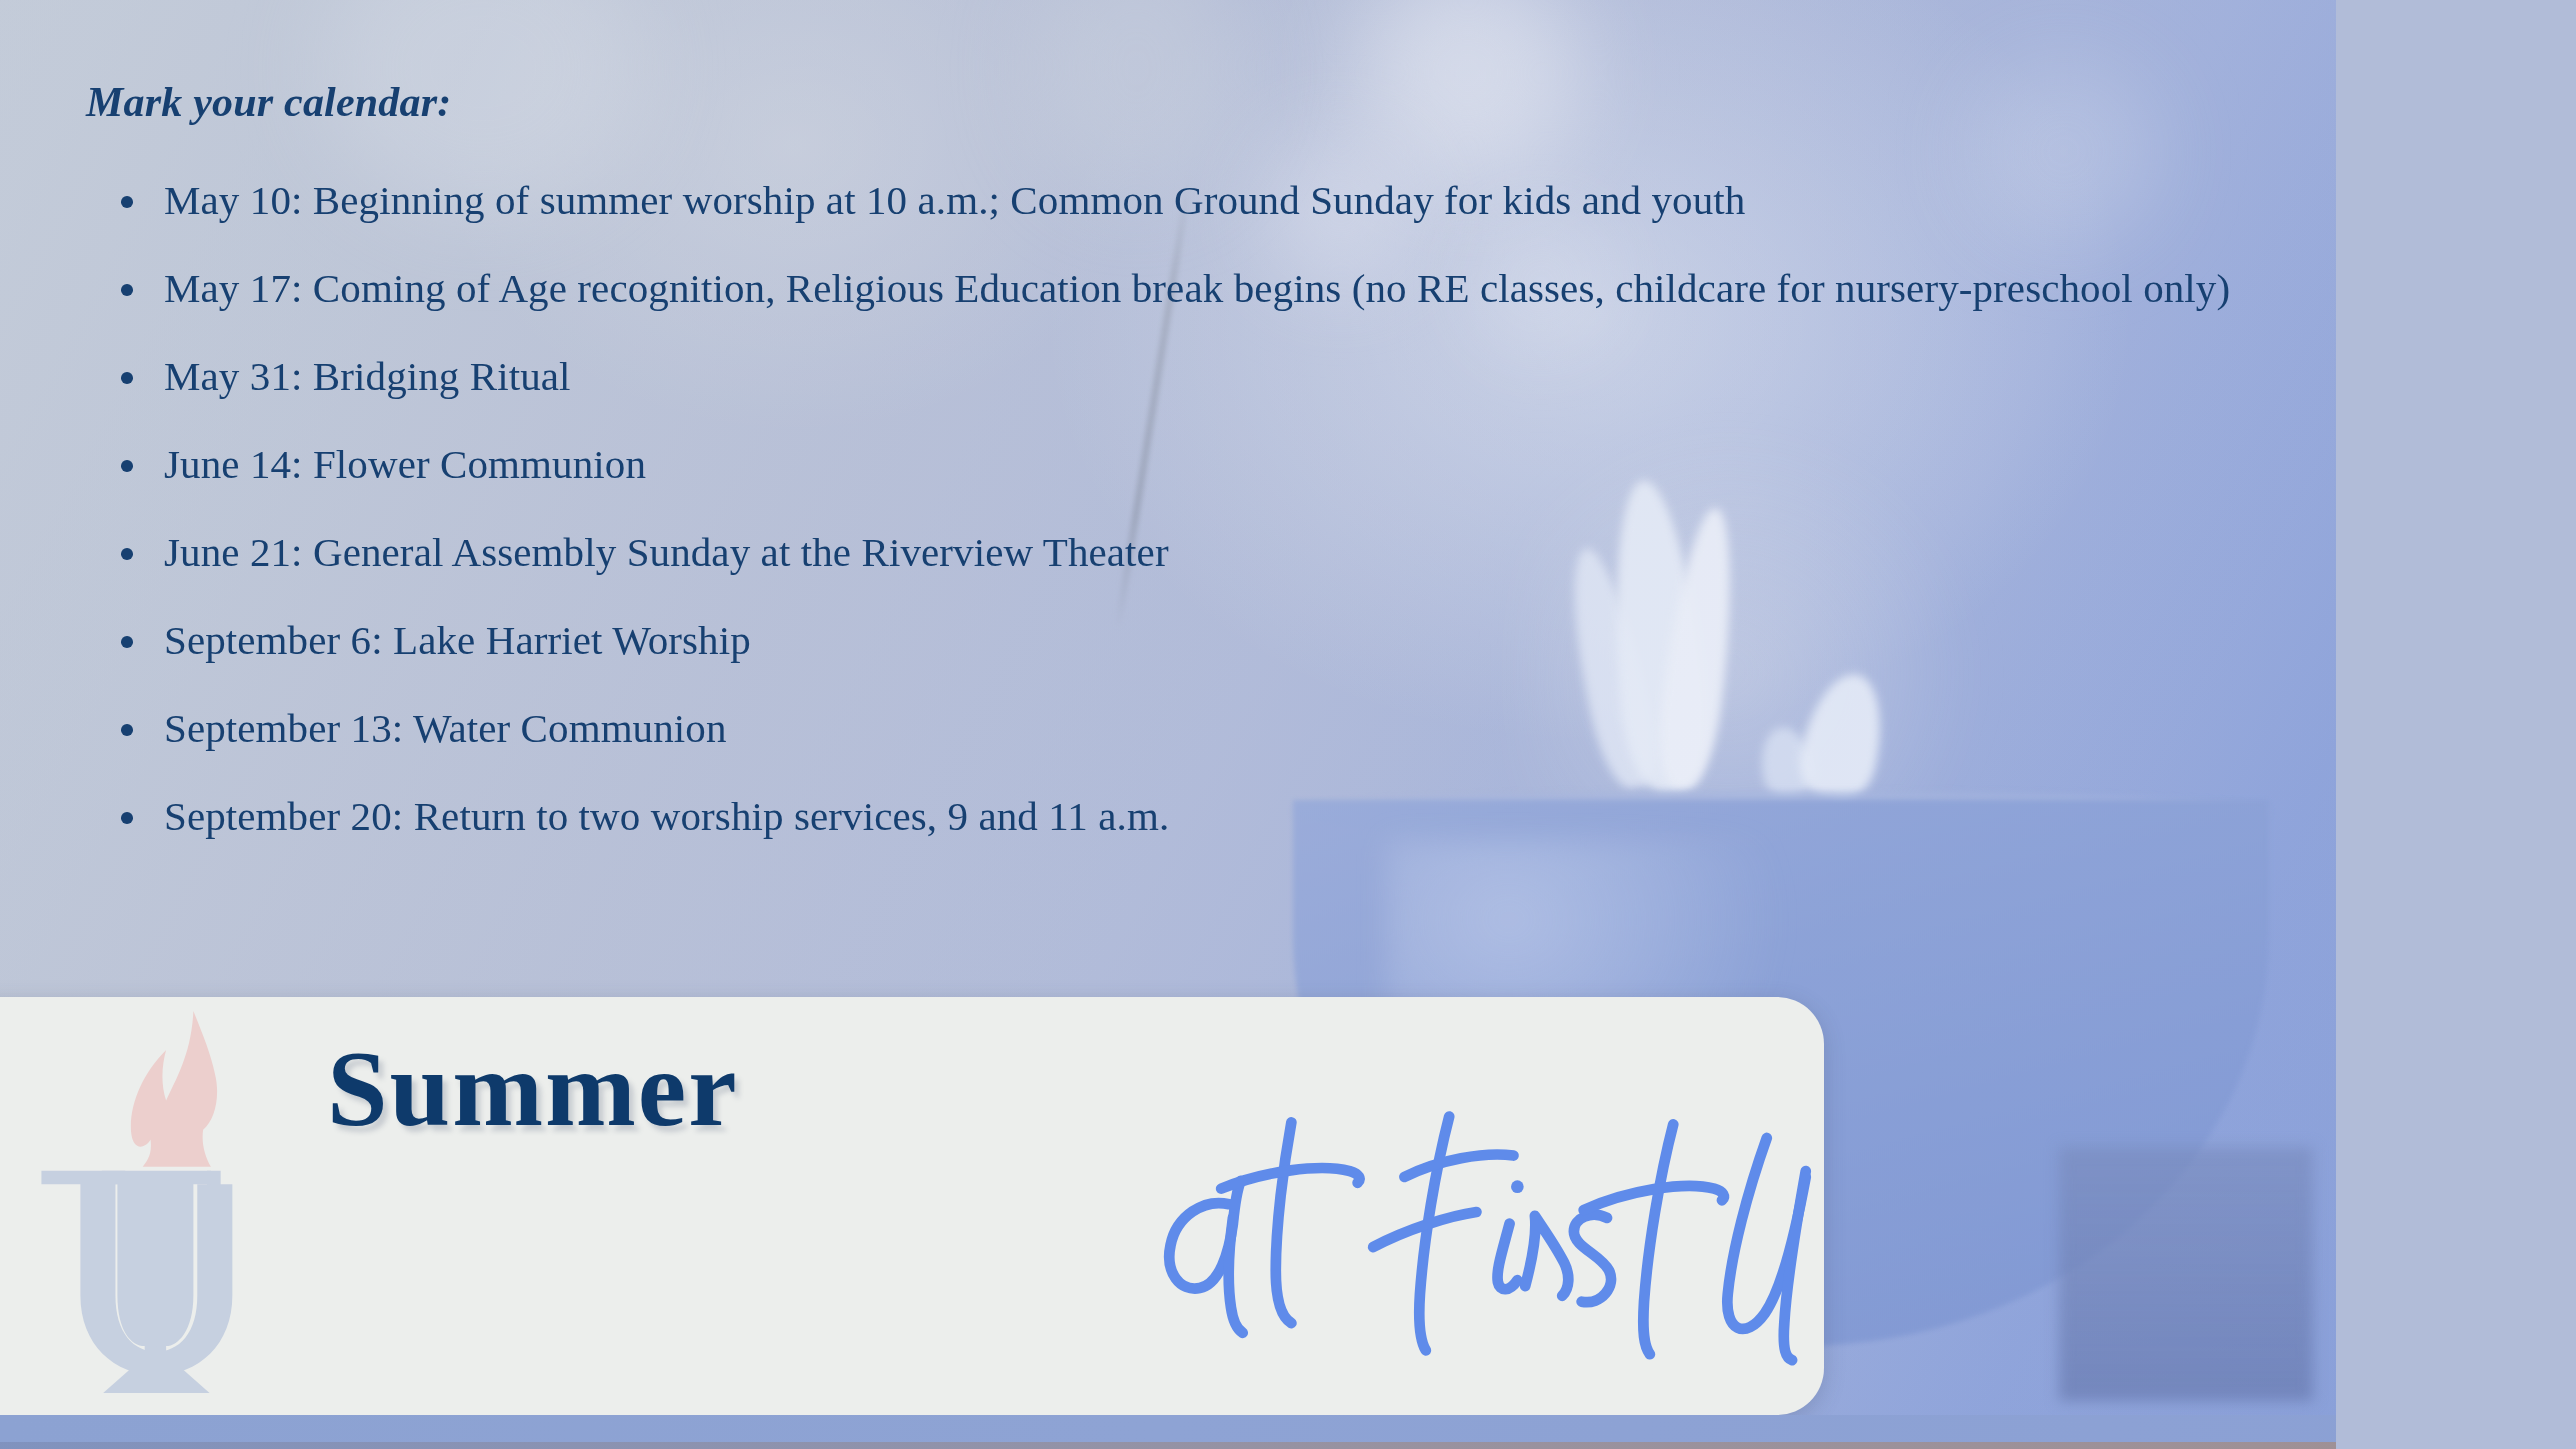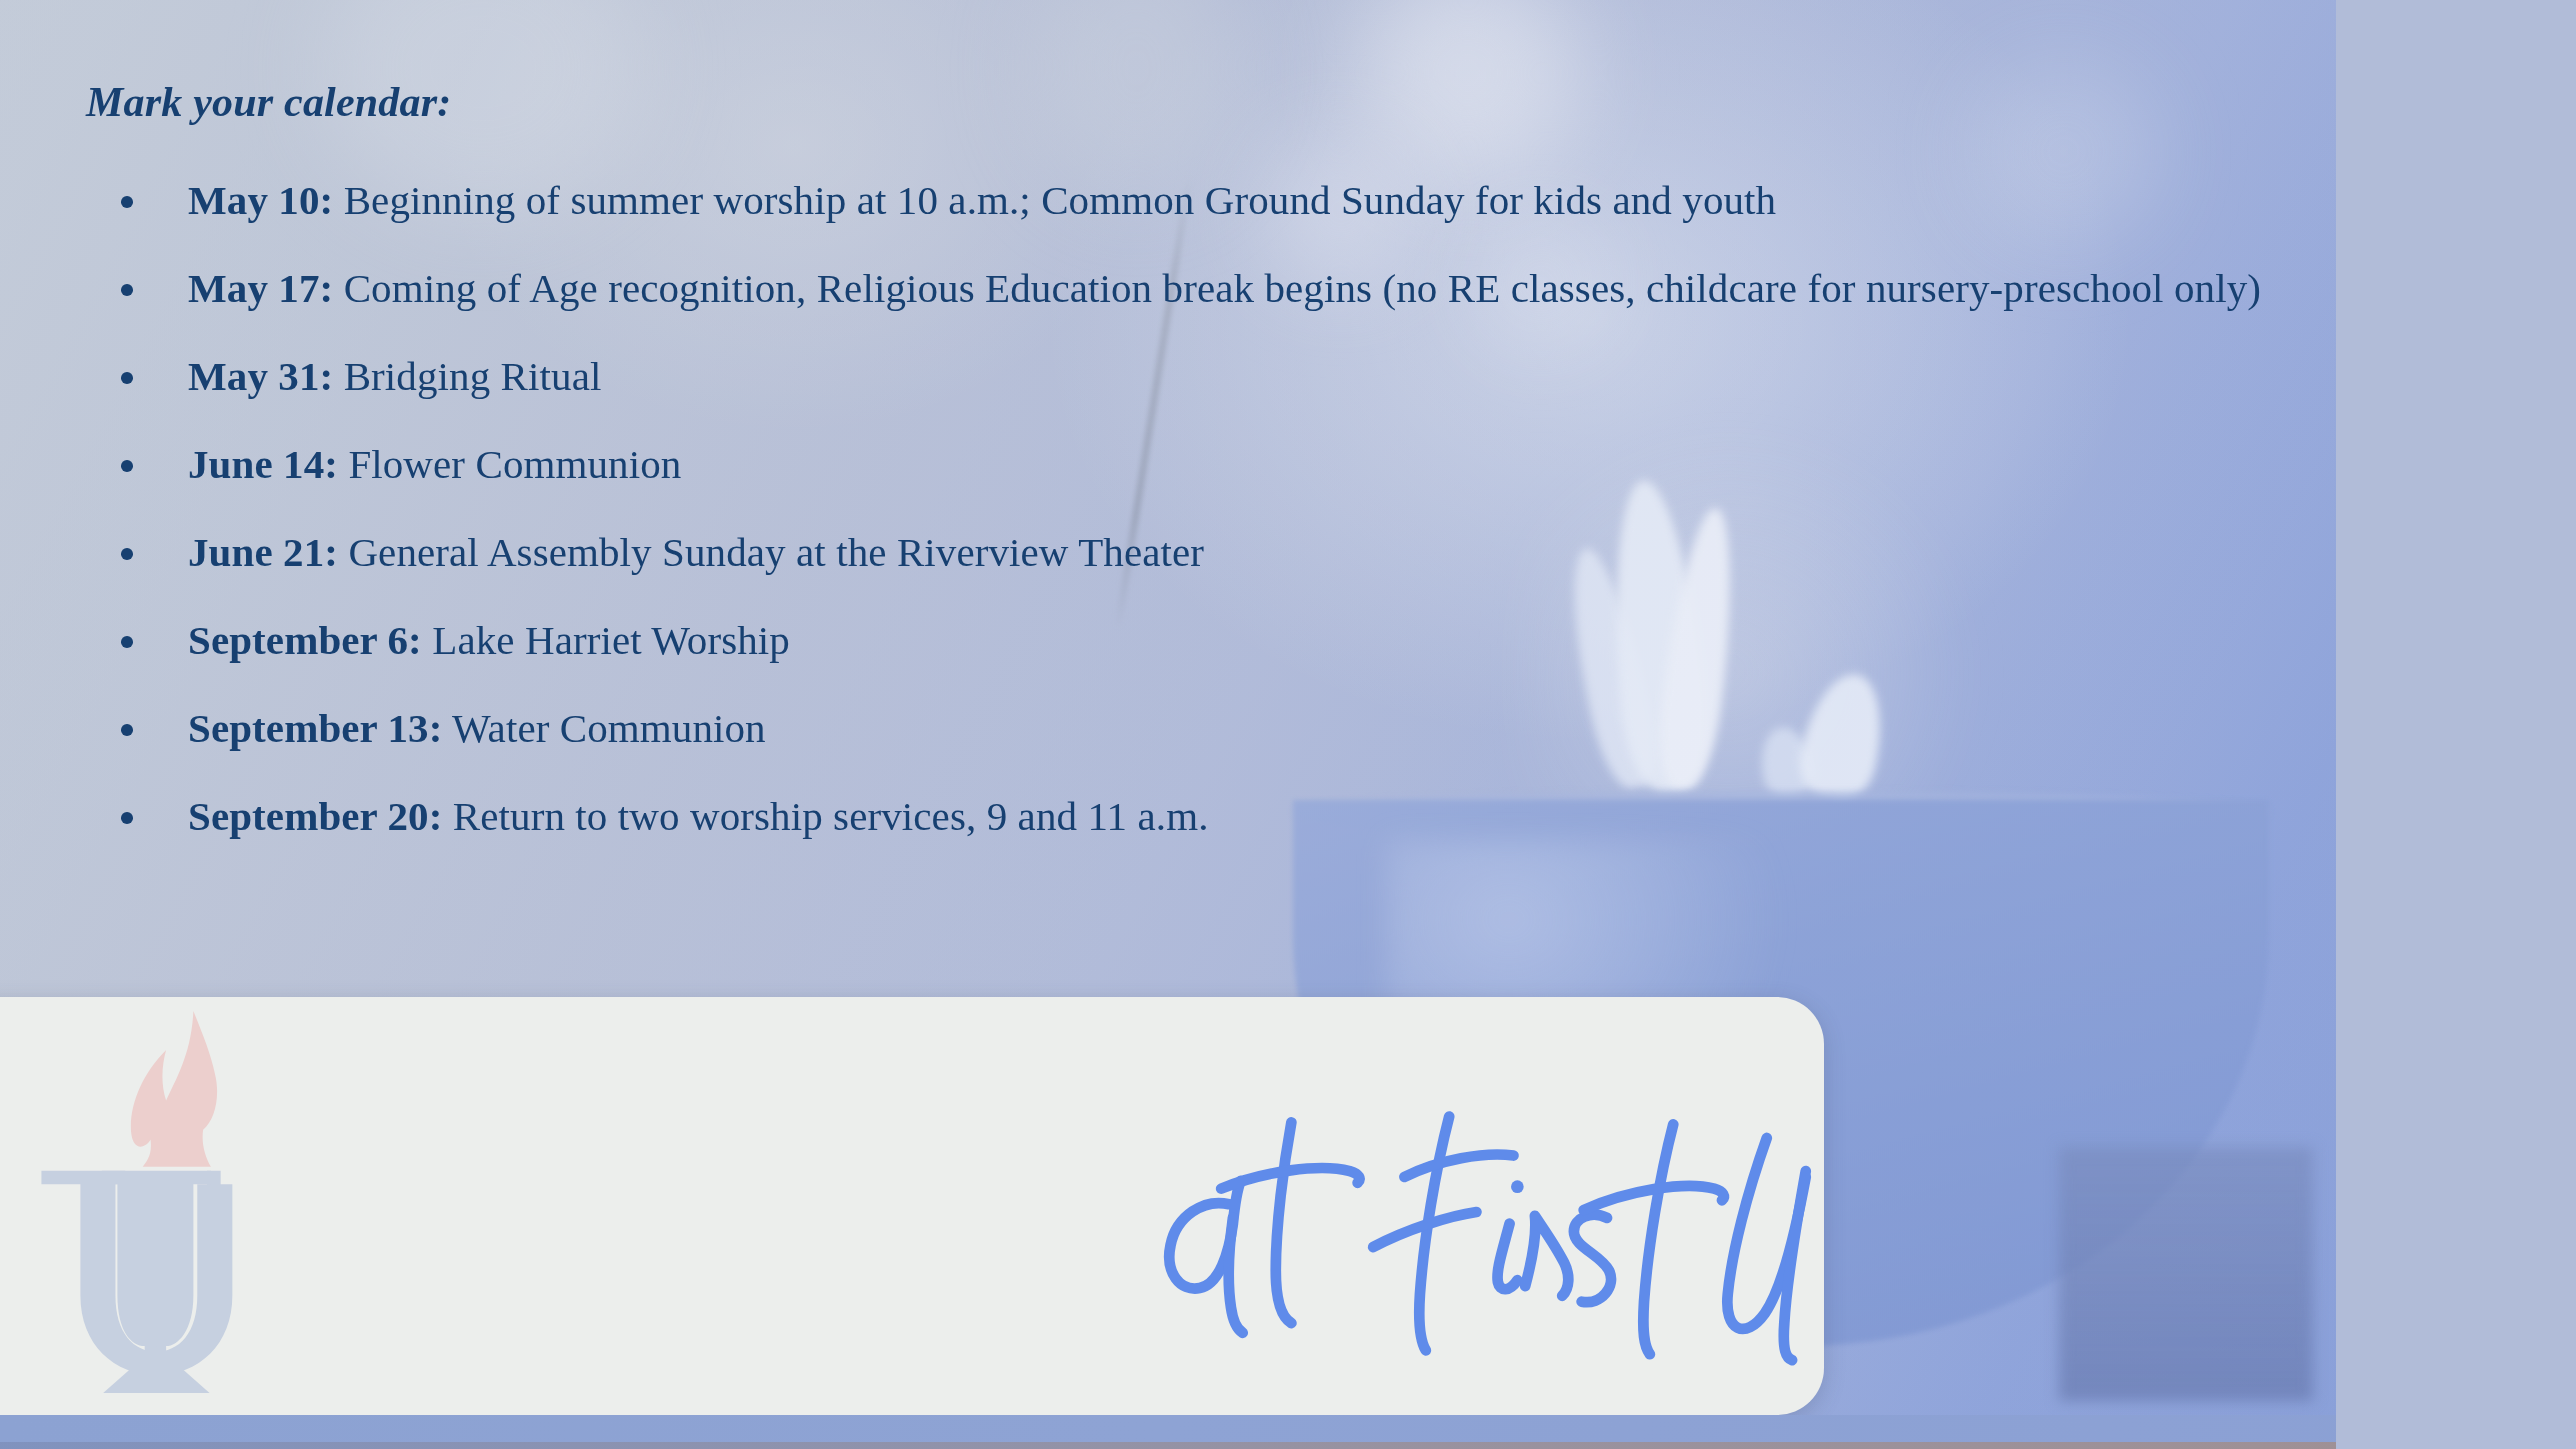--- a/index.html
+++ b/index.html
@@ -63,21 +63,21 @@
 
   
   .copy{position:absolute;left:0;top:0;width:2361px;padding:0;color:#174071;}
   .kicker{position:absolute;left:86px;top:81px;font-size:42px;font-weight:700;font-style:italic;
     letter-spacing:0.2px;color:#174071;line-height:1;}
   ul.bullets{position:absolute;left:105px;top:156px;margin:0;padding:0 0 0 59px;width:2244px;list-style:none;}
   ul.bullets li{position:relative;font-size:41px;line-height:88px;color:#174071;
     letter-spacing:0.1px;margin:0;padding:0;}
   ul.bullets li::before{content:"";position:absolute;left:-43px;top:40px;width:11.7px;height:11.7px;
     border-radius:50%;background:#174071;}
-  ul.bullets li .d{font-weight:700;margin-left:24px;}
+  ul.bullets li .d{font-weight:400;}
 
   
   .card{position:absolute;left:-59px;top:997px;width:1883px;height:418px;
     background:#eceeec;border-radius:0 47px 47px 0;
     box-shadow:0 5.9px 21.5px rgba(60,72,100,.22);overflow:hidden;}
 
   
   .chalice{position:absolute;left:19.5px;top:1003px;width:263px;height:390px;}
   .chalice svg{width:100%;height:100%;display:block;}
 
@@ -170,20 +170,21 @@
       <path d="M106 172 L192 172 L192 186 L182 186 L182 300 C182 338 164 358 138 358 L138 382
                C184 382 218 350 218 300 L218 186 L206 186 L206 172 Z" fill="#c6d0e0"></path>
       <path d="M104 172 L196 172 L196 186 L178 186 L178 300 C178 336 162 352 150 352 L150 382
                L128 382 L128 352 C114 352 100 336 100 300 L100 186 L84 186 L84 172 Z" fill="#c6d0e0"></path>
 
       <path d="M140 352 L208 412 L72 412 Z" fill="#c6d0e0"></path>
     </svg>
   </div>
 
   <div class="title-block">
+    <div class="t-line">Summer</div>
   </div>
 
   <div class="script">
     <svg viewBox="0 0 790 310" xmlns="http://www.w3.org/2000/svg" aria-hidden="true">
       <g fill="none" stroke="#5f8bea" stroke-width="11" stroke-linecap="round" stroke-linejoin="round">
 
         <path d="M104 146 C78 140 50 158 44 188 C38 216 54 236 74 232 C94 228 104 196 108 166 C110 146 112 132 116 122"></path>
         <path d="M108 160 C104 190 102 226 106 252 C108 266 112 274 118 278"></path>
 
         <path d="M168 62 C160 106 152 168 152 214 C152 246 158 262 168 268"></path>

